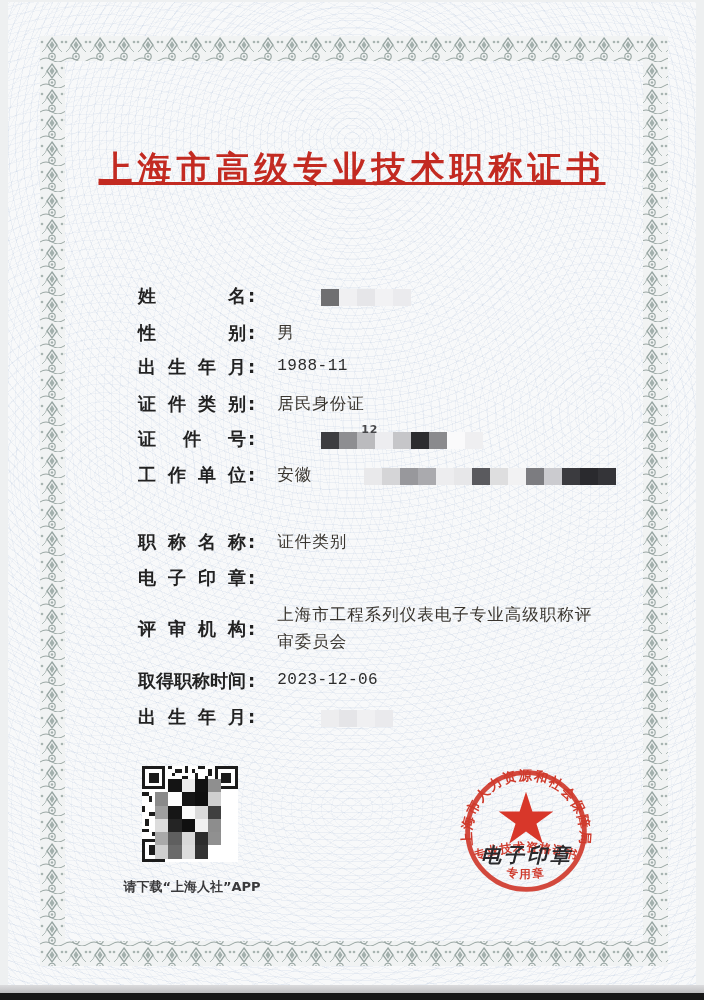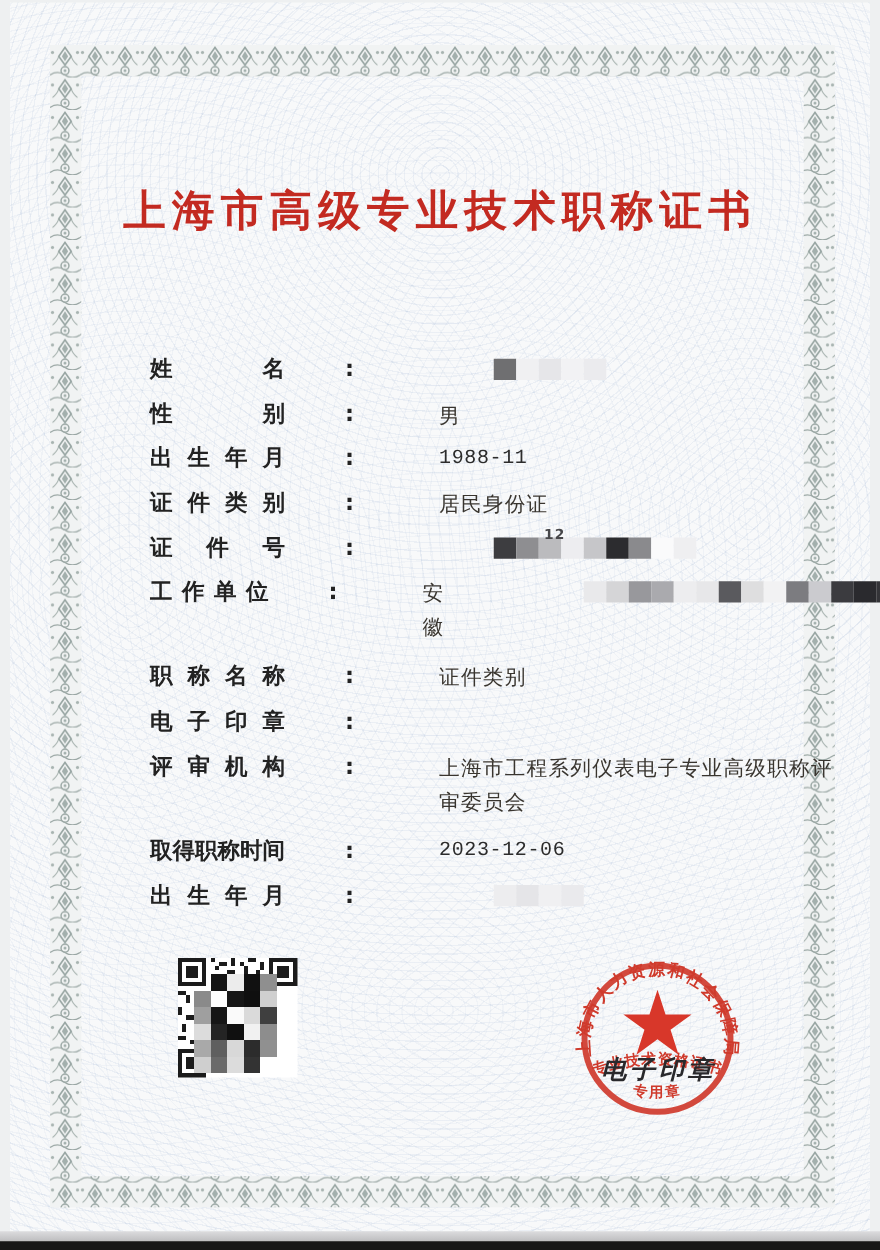--- a/index.html
+++ b/index.html
@@ -10,22 +10,22 @@
     background-image:
       repeating-radial-gradient(circle at 50% 14%, rgba(120,150,195,.10) 0 1px, transparent 1px 7px),
       repeating-radial-gradient(circle at 14% 48%, rgba(120,150,195,.07) 0 1px, transparent 1px 9px),
       repeating-radial-gradient(circle at 86% 42%, rgba(120,150,195,.07) 0 1px, transparent 1px 8px),
       repeating-radial-gradient(circle at 50% 82%, rgba(120,150,195,.06) 0 1px, transparent 1px 10px);}
   .bottom-shade{position:absolute;left:0;top:985px;width:704px;height:9px;
       background:linear-gradient(#dcdcde,#b9b9bb);}
   .bottom-strip{position:absolute;left:0;top:993px;width:704px;height:7px;background:#171717;}
   .frame{position:absolute;left:40px;top:36px;}
   .title{position:absolute;left:0;right:0;top:146px;text-align:center;
-      font-size:34px;font-weight:bold;color:#c32a21;letter-spacing:5px;white-space:nowrap;}
-  .row{position:absolute;left:120px;display:flex;align-items:flex-start;gap:46px;}
+      font-size:34px;font-weight:bold;color:#c32a21;letter-spacing:5px;white-space:nowrap;text-decoration:underline;}
+  .row{position:absolute;left:138px;display:flex;align-items:center;}
   .lab{display:inline-block;width:108px;font-weight:700;font-size:18px;color:#222;
       line-height:25px;text-align:justify;text-align-last:justify;}
   .colon{font-weight:700;font-size:18px;color:#222;line-height:25px;margin-left:2px;}
   .val{margin-left:22px;font-size:16.5px;color:#39352f;line-height:27px;
       font-family:"DejaVu Serif", serif;letter-spacing:1px;}
   .val.num{font-family:Liberation Mono, monospace;font-size:16px;color:#2c2c2c;letter-spacing:.5px;line-height:25px;}
   .val.wrap{width:332px;}
   .blocks{display:inline-flex;margin-left:22px;margin-top:4px;position:relative;padding-left:44px;}
   .blocks.tight{margin-left:8px;}
   .px{display:inline-block;width:18px;height:17px;}
@@ -228,20 +228,21 @@
       <rect x="12" y="20" width="4" height="4" fill="#d8d8d8"></rect>
         <rect x="16" y="20" width="4" height="4" fill="#2c2c2c"></rect>
       <rect x="20" y="20" width="4" height="4" fill="#909090"></rect>
       <rect x="4" y="24" width="4" height="4" fill="#cfcfcf"></rect>
         <rect x="8" y="24" width="4" height="4" fill="#6a6a6a"></rect>
       <rect x="12" y="24" width="4" height="4" fill="#dcdcdc"></rect>
         <rect x="16" y="24" width="4" height="4" fill="#333333"></rect>
     </g>
   </svg>
   <div class="qr-cap">
+    <div>请下载“上海人社”APP</div>
   </div>
 
   <svg class="seal" viewBox="0 0 140 140">
     <defs>
       <path id="arcT" d="M 14,84 A 57,57 0 1 1 126,84" fill="none"></path>
       <path id="arcM" d="M 20,99 Q 70,83 120,99" fill="none"></path>
       <path id="arcB" d="M 40,114 Q 70,124 100,114" fill="none"></path>
     </defs>
     <circle cx="70" cy="70" r="61" fill="none" stroke="#cf3a2c" stroke-width="5" opacity="0.92"></circle>
     <polygon fill="#d8372a" points="70,29 76.7,49.7 98.5,49.7 80.9,62.5 87.6,83.3 70,70.5 52.4,83.3 59.1,62.5 41.5,49.7 63.3,49.7"></polygon>

